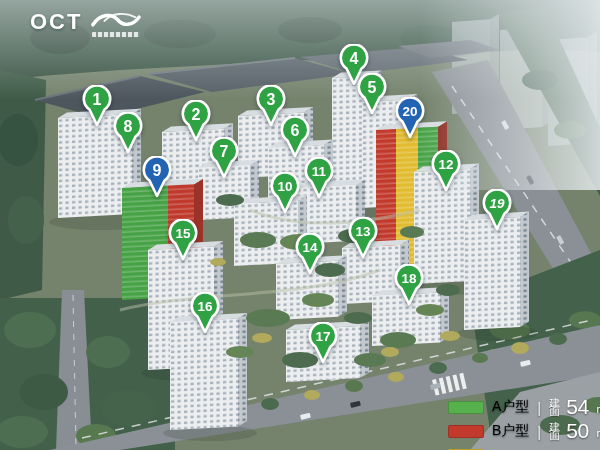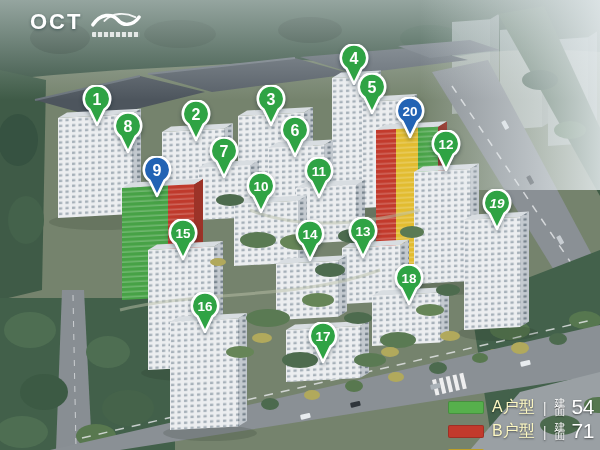--- a/index.html
+++ b/index.html
@@ -17,21 +17,21 @@
   .tagline{width:48px;height:5px;border-radius:1px;opacity:.85;
        background:repeating-linear-gradient(90deg,rgba(255,255,255,.95) 0 4px,rgba(255,255,255,.1) 4px 6px);}
   
   .marker{position:absolute;width:34px;height:42px;z-index:5;
           filter:drop-shadow(0 2px 2px rgba(0,20,30,.4));cursor:pointer;}
   .marker svg text{font-family:"Liberation Sans",sans-serif;}
   
   .legend{position:absolute;left:448px;top:398px;z-index:6;display:flex;flex-direction:column;gap:6px;}
   .legend-row{display:flex;align-items:center;gap:8px;height:18px;}
   .swatch{width:36px;height:13px;border-radius:2px;box-shadow:inset 0 0 0 1px rgba(0,0,0,.18);}
-  .ltype{color:#fef9c3;font-size:16px;text-shadow:0 1px 2px rgba(0,0,0,.55);white-space:nowrap;}
+  .ltype{color:#000000;font-size:14px;text-shadow:0 1px 2px rgba(0,0,0,.55);white-space:nowrap;}
   .ldiv{color:rgba(255,255,255,.85);font-size:15px;font-weight:300;text-shadow:0 1px 2px rgba(0,0,0,.5);}
   .lsmall{color:#fff;font-size:11px;line-height:8px;width:9px;word-break:break-all;
           text-shadow:0 1px 1px rgba(0,0,0,.5);}
   .lnum{color:#fff;font-size:21px;font-weight:500;letter-spacing:-.5px;text-shadow:0 1px 2px rgba(0,0,0,.55);}
   .lunit{color:#fff;font-size:11px;align-self:flex-end;margin-bottom:1px;text-shadow:0 1px 2px rgba(0,0,0,.5);}
 </style>
 </head>
 <body>
 
 <div class="stage">
@@ -413,37 +413,37 @@
           <text x="17" y="19.5" text-anchor="middle" font-size="16" font-weight="bold" fill="#ffffff">7</text>
         </svg></div>
       <div class="marker" style="left: 111px; top: 112px;"><svg width="34" height="42" viewBox="0 0 34 42">
           <path d="M17 40 L9.5 24.5 A13.2 13.2 0 1 1 24.5 24.5 Z" fill="#2fa344" stroke="#ffffff" stroke-width="2.6" stroke-linejoin="round"></path>
           <text x="17" y="19.5" text-anchor="middle" font-size="16" font-weight="bold" fill="#ffffff">8</text>
         </svg></div>
       <div class="marker" style="left: 140px; top: 156px;"><svg width="34" height="42" viewBox="0 0 34 42">
           <path d="M17 40 L9.5 24.5 A13.2 13.2 0 1 1 24.5 24.5 Z" fill="#2263b4" stroke="#ffffff" stroke-width="2.6" stroke-linejoin="round"></path>
           <text x="17" y="19.5" text-anchor="middle" font-size="16" font-weight="bold" fill="#ffffff">9</text>
         </svg></div>
-      <div class="marker" style="left: 244px; top: 172px;"><svg width="34" height="42" viewBox="0 0 34 42">
+      <div class="marker" style="left: 268px; top: 172px;"><svg width="34" height="42" viewBox="0 0 34 42">
           <path d="M17 40 L9.5 24.5 A13.2 13.2 0 1 1 24.5 24.5 Z" fill="#2fa344" stroke="#ffffff" stroke-width="2.6" stroke-linejoin="round"></path>
           <text x="17" y="18.7" text-anchor="middle" font-size="13.5" font-weight="bold" fill="#ffffff">10</text>
         </svg></div>
       <div class="marker" style="left: 302px; top: 157px;"><svg width="34" height="42" viewBox="0 0 34 42">
           <path d="M17 40 L9.5 24.5 A13.2 13.2 0 1 1 24.5 24.5 Z" fill="#2fa344" stroke="#ffffff" stroke-width="2.6" stroke-linejoin="round"></path>
           <text x="17" y="18.7" text-anchor="middle" font-size="13.5" font-weight="bold" fill="#ffffff">11</text>
         </svg></div>
-      <div class="marker" style="left: 429px; top: 130px;"><svg width="34" height="42" viewBox="0 0 34 42">
+      <div class="marker" style="left: 429px; top: 150px;"><svg width="34" height="42" viewBox="0 0 34 42">
           <path d="M17 40 L9.5 24.5 A13.2 13.2 0 1 1 24.5 24.5 Z" fill="#2fa344" stroke="#ffffff" stroke-width="2.6" stroke-linejoin="round"></path>
           <text x="17" y="18.7" text-anchor="middle" font-size="13.5" font-weight="bold" fill="#ffffff">12</text>
         </svg></div>
       <div class="marker" style="left: 346px; top: 217px;"><svg width="34" height="42" viewBox="0 0 34 42">
           <path d="M17 40 L9.5 24.5 A13.2 13.2 0 1 1 24.5 24.5 Z" fill="#2fa344" stroke="#ffffff" stroke-width="2.6" stroke-linejoin="round"></path>
           <text x="17" y="18.7" text-anchor="middle" font-size="13.5" font-weight="bold" fill="#ffffff">13</text>
         </svg></div>
-      <div class="marker" style="left: 293px; top: 220px;"><svg width="34" height="42" viewBox="0 0 34 42">
+      <div class="marker" style="left: 293px; top: 233px;"><svg width="34" height="42" viewBox="0 0 34 42">
           <path d="M17 40 L9.5 24.5 A13.2 13.2 0 1 1 24.5 24.5 Z" fill="#2fa344" stroke="#ffffff" stroke-width="2.6" stroke-linejoin="round"></path>
           <text x="17" y="18.7" text-anchor="middle" font-size="13.5" font-weight="bold" fill="#ffffff">14</text>
         </svg></div>
       <div class="marker" style="left: 166px; top: 219px;"><svg width="34" height="42" viewBox="0 0 34 42">
           <path d="M17 40 L9.5 24.5 A13.2 13.2 0 1 1 24.5 24.5 Z" fill="#2fa344" stroke="#ffffff" stroke-width="2.6" stroke-linejoin="round"></path>
           <text x="17" y="18.7" text-anchor="middle" font-size="13.5" font-weight="bold" fill="#ffffff">15</text>
         </svg></div>
       <div class="marker" style="left: 188px; top: 292px;"><svg width="34" height="42" viewBox="0 0 34 42">
           <path d="M17 40 L9.5 24.5 A13.2 13.2 0 1 1 24.5 24.5 Z" fill="#2fa344" stroke="#ffffff" stroke-width="2.6" stroke-linejoin="round"></path>
           <text x="17" y="18.7" text-anchor="middle" font-size="13.5" font-weight="bold" fill="#ffffff">16</text>
@@ -473,21 +473,21 @@
       <span class="ldiv">|</span>
       <span class="lsmall">建面</span>
       <span class="lnum">54</span>
       <span class="lunit">m²</span>
     </div>
     <div class="legend-row">
       <span class="swatch" style="background: rgb(194, 58, 44);"></span>
       <span class="ltype">B户型</span>
       <span class="ldiv">|</span>
       <span class="lsmall">建面</span>
-      <span class="lnum">71</span>
+      <span class="lnum">50</span>
       <span class="lunit">m²</span>
     </div>
     <div class="legend-row">
       <span class="swatch" style="background: rgb(230, 195, 47);"></span>
     </div>
   </div>
 
 </div>
 
 </body></html>

